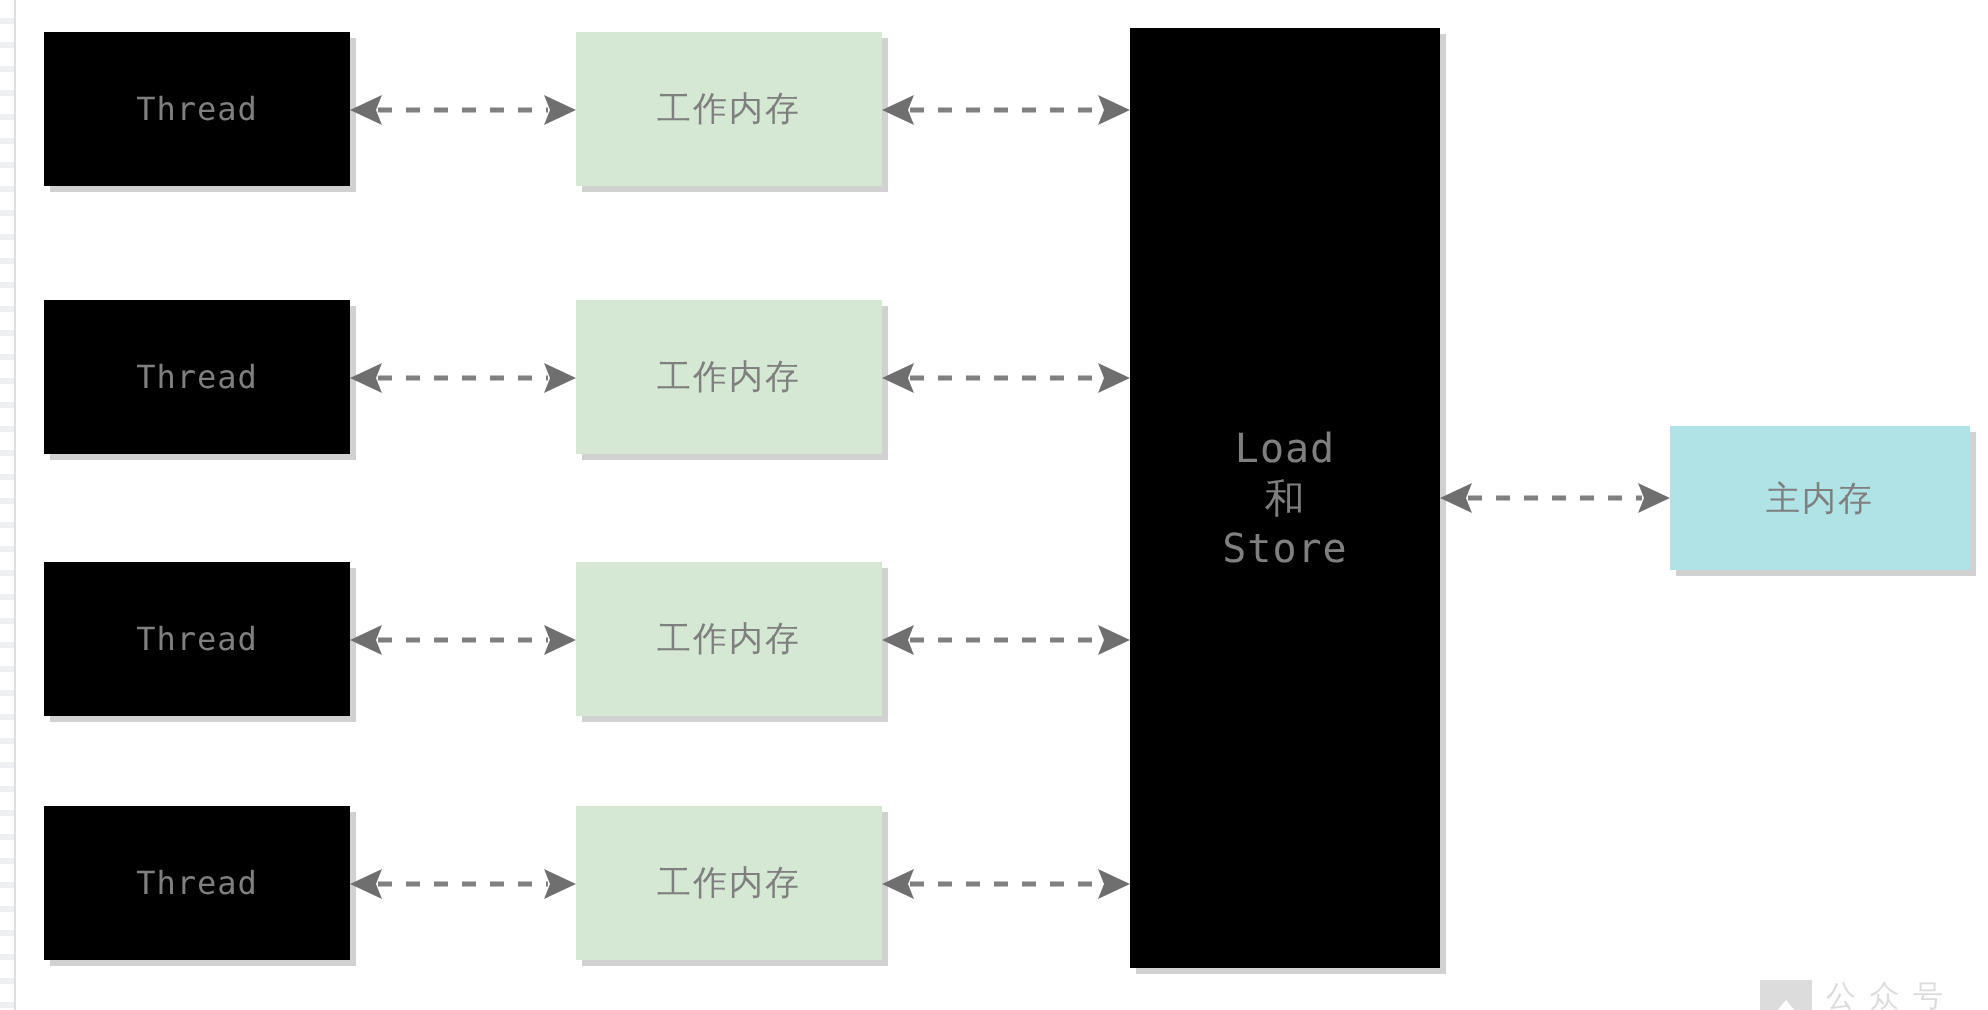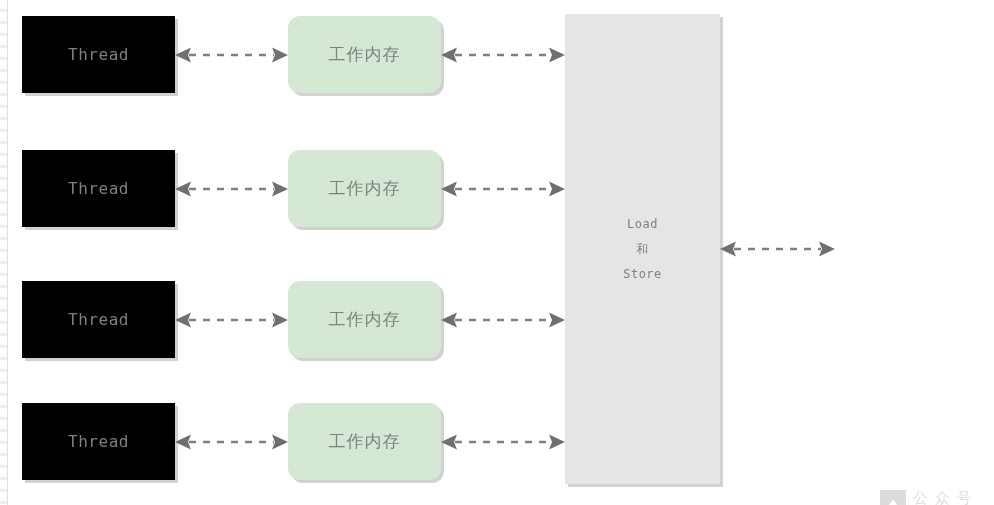--- a/index.html
+++ b/index.html
@@ -34,26 +34,25 @@
     background: #000000;
     font-family: "DejaVu Sans Mono", "Liberation Mono", monospace;
     font-size: 16px;
     letter-spacing: 0.5px;
   }
   .node-working {
     background: #d5e8d4;
     font-family: "DejaVu Sans", "Liberation Sans", sans-serif;
     font-size: 17px;
     letter-spacing: 1px;
-    border-radius: 12px;
   }
   .node-loadstore {
-    background: #e5e5e5;
+    background: #000000;
     font-family: "DejaVu Sans Mono", "Liberation Mono", monospace;
-    font-size: 12px;
+    font-size: 20px;
     line-height: 25px;
     white-space: pre-line;
     letter-spacing: 0.5px;
   }
   .node-mainmem {
     background: #b0e3e6;
     font-family: "DejaVu Sans", "Liberation Sans", sans-serif;
     font-size: 17px;
     letter-spacing: 1px;
   }
@@ -230,19 +229,22 @@
   </div>
 
   <div class="connector" style="left:720px; top:237px; width:115px;">
     <svg width="115" height="24" viewBox="0 0 115 24" aria-hidden="true">
       <line x1="14" y1="12" x2="101" y2="12" stroke="#808080" stroke-width="2.6" stroke-dasharray="7,7"></line>
       <path d="M 0 12 L 16 4.5 L 13 12 L 16 19.5 Z" fill="#6f6f6f"></path>
       <path d="M 115 12 L 99 4.5 L 102 12 L 99 19.5 Z" fill="#6f6f6f"></path>
     </svg>
   </div>
 
+  <div class="node node-mainmem" style="left:835px; top:213px; width:150px; height:72px;">
+    <span>主内存</span>
+  </div>
 
   <div class="watermark">
     <span class="wm-mark"></span>
     <span class="wm-text">公  众  号</span>
   </div>
 
 </div>
 
 </body></html>

